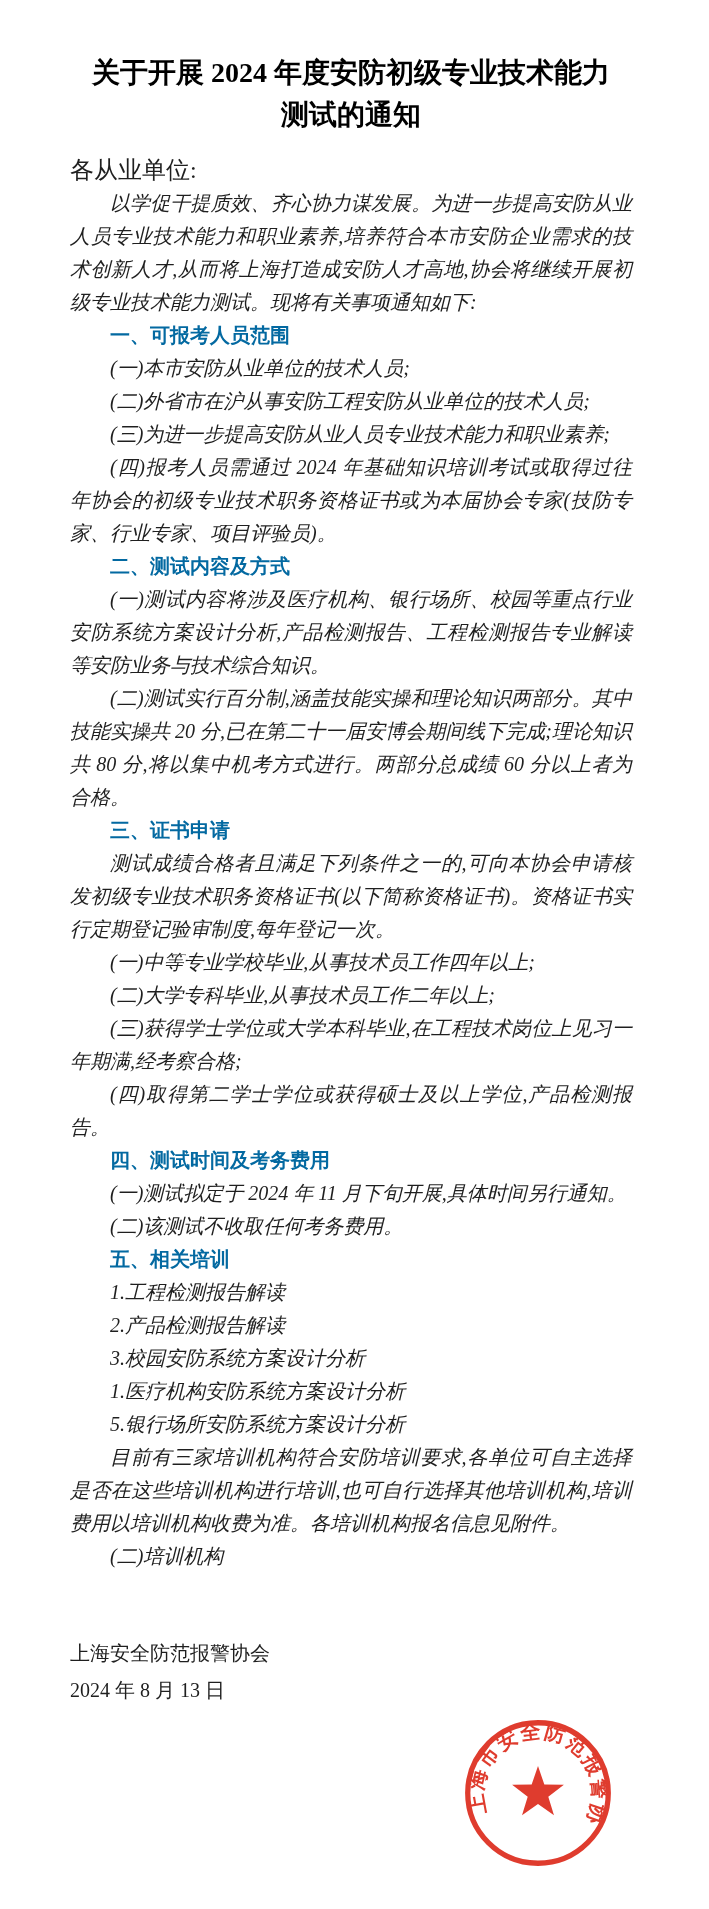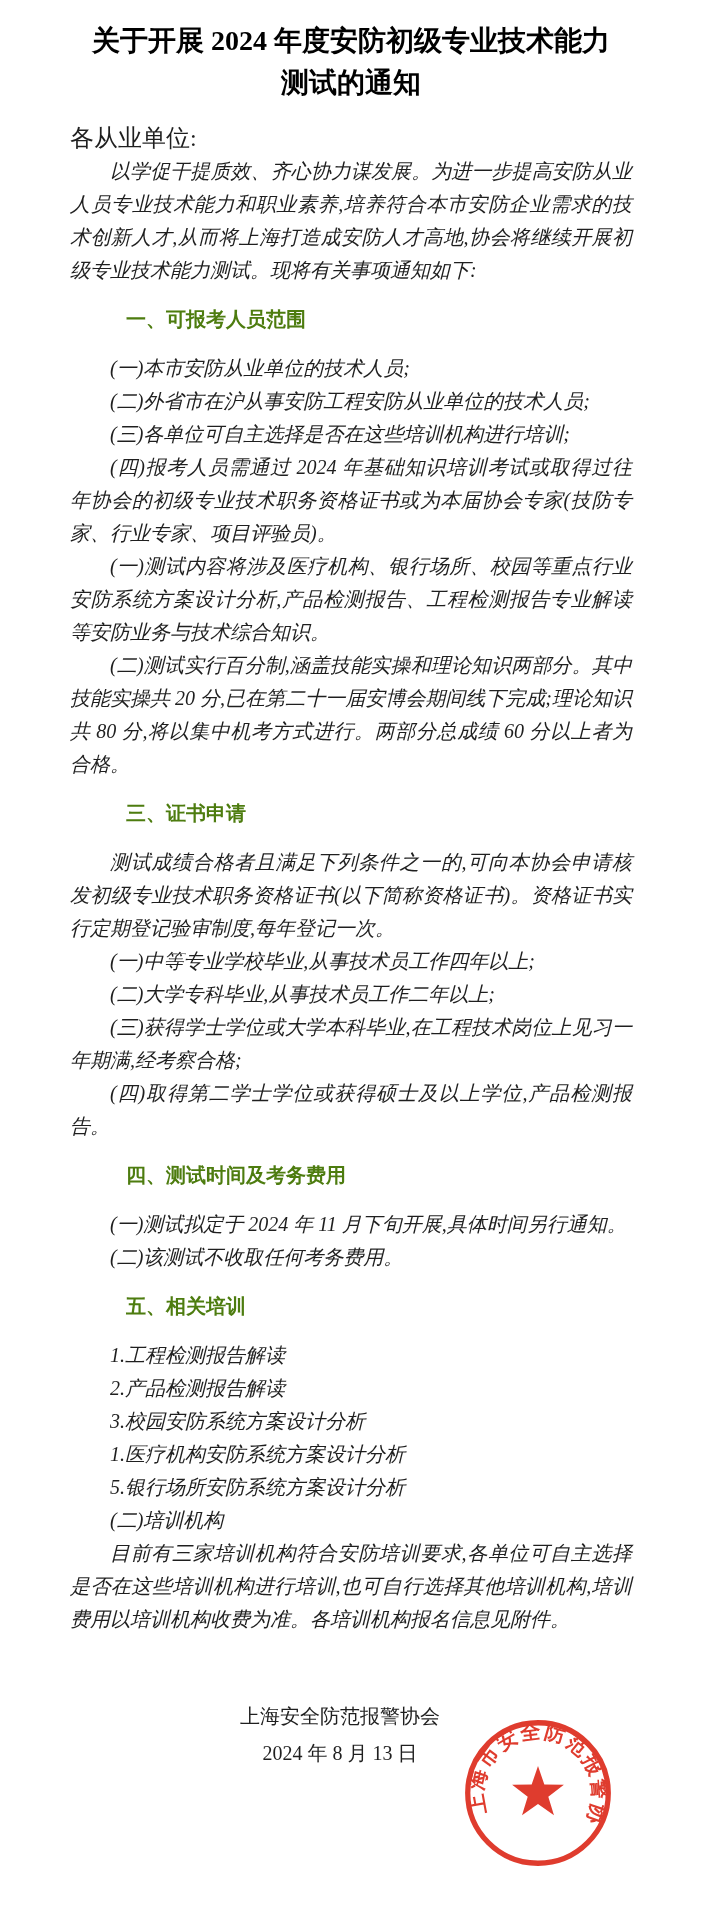--- a/index.html
+++ b/index.html
@@ -6,21 +6,21 @@
   .page{
     position:relative;
     width:709px;
     height:1909px;
     background:#ffffff;
     overflow:hidden;
     color:#1f1f1f;
     font-family:"Liberation Serif","DejaVu Serif",serif;
   }
   .content{
-    padding:20px 77px 0 70px;
+    padding:52px 77px 0 70px;
   }
   .doc-title{
     margin:0 0 18px 0;
     text-align:center;
     font-family:"Liberation Serif","DejaVu Serif",serif;
     font-weight:bold;
     font-size:28px;
     line-height:42px;
     color:#000;
   }
@@ -33,32 +33,32 @@
   .para{
     margin:0;
     font-size:20px;
     line-height:33px;
     text-align:justify;
     text-indent:2em;
     word-break:break-all;
     font-style:italic;
   }
   .heading{
-    margin:16px;
+    margin:0;
     font-family:"Liberation Sans","DejaVu Sans",sans-serif;
     font-weight:bold;
     font-size:20px;
     line-height:33px;
     text-indent:2em;
-    color:#4d7c0f;
+    color:#0369a1;
   }
   .signature{
     margin-top:62px;
     padding-right:22px;
-    text-align:center;
+    text-align:left;
     font-size:20px;
     line-height:37px;
     color:#1f1f1f;
   }
   .stamp{
     position:absolute;
     left:461px;
     top:1716px;
     width:154px;
     height:154px;
@@ -74,45 +74,46 @@
   <div class="content">
 
     <h1 class="doc-title"><span>关于开展 2024 年度安防初级专业技术能力</span><br><span>测试的通知</span></h1>
 
     <p class="salutation">各从业单位:</p>
     <p class="para">以学促干提质效、齐心协力谋发展。为进一步提高安防从业人员专业技术能力和职业素养,培养符合本市安防企业需求的技术创新人才,从而将上海打造成安防人才高地,协会将继续开展初级专业技术能力测试。现将有关事项通知如下:</p>
 
     <h2 class="heading">一、可报考人员范围</h2>
     <p class="para">(一)本市安防从业单位的技术人员;</p>
     <p class="para">(二)外省市在沪从事安防工程安防从业单位的技术人员;</p>
-    <p class="para">(三)各单位可自主选择是否在这些培训机构进行培训;</p>
+    <p class="para">(三)为进一步提高安防从业人员专业技术能力和职业素养;</p>
     <p class="para">(四)报考人员需通过 2024 年基础知识培训考试或取得过往年协会的初级专业技术职务资格证书或为本届协会专家(技防专家、行业专家、项目评验员)。</p>
 
+    <h2 class="heading">二、测试内容及方式</h2>
     <p class="para">(一)测试内容将涉及医疗机构、银行场所、校园等重点行业安防系统方案设计分析,产品检测报告、工程检测报告专业解读等安防业务与技术综合知识。</p>
     <p class="para">(二)测试实行百分制,涵盖技能实操和理论知识两部分。其中技能实操共 20 分,已在第二十一届安博会期间线下完成;理论知识共 80 分,将以集中机考方式进行。两部分总成绩 60 分以上者为合格。</p>
 
     <h2 class="heading">三、证书申请</h2>
     <p class="para">测试成绩合格者且满足下列条件之一的,可向本协会申请核发初级专业技术职务资格证书(以下简称资格证书)。资格证书实行定期登记验审制度,每年登记一次。</p>
     <p class="para">(一)中等专业学校毕业,从事技术员工作四年以上;</p>
     <p class="para">(二)大学专科毕业,从事技术员工作二年以上;</p>
     <p class="para">(三)获得学士学位或大学本科毕业,在工程技术岗位上见习一年期满,经考察合格;</p>
     <p class="para">(四)取得第二学士学位或获得硕士及以上学位,产品检测报告。</p>
 
     <h2 class="heading">四、测试时间及考务费用</h2>
     <p class="para">(一)测试拟定于 2024 年 11 月下旬开展,具体时间另行通知。</p>
     <p class="para">(二)该测试不收取任何考务费用。</p>
 
     <h2 class="heading">五、相关培训</h2>
     <p class="para">1.工程检测报告解读</p>
     <p class="para">2.产品检测报告解读</p>
     <p class="para">3.校园安防系统方案设计分析</p>
     <p class="para">1.医疗机构安防系统方案设计分析</p>
     <p class="para">5.银行场所安防系统方案设计分析</p>
+    <p class="para">目前有三家培训机构符合安防培训要求,各单位可自主选择是否在这些培训机构进行培训,也可自行选择其他培训机构,培训费用以培训机构收费为准。各培训机构报名信息见附件。</p>
     <p class="para">(二)培训机构</p>
-    <p class="para">目前有三家培训机构符合安防培训要求,各单位可自主选择是否在这些培训机构进行培训,也可自行选择其他培训机构,培训费用以培训机构收费为准。各培训机构报名信息见附件。</p>
 
     <div class="signature">
       <div>上海安全防范报警协会</div>
       <div>2024 年 8 月 13 日</div>
     </div>
   </div>
 
   <div class="stamp">
     <svg width="154" height="154" viewBox="0 0 160 160">
       <circle cx="80" cy="80" r="73" fill="none" stroke="#dd2b1c" stroke-width="5.5"></circle>

